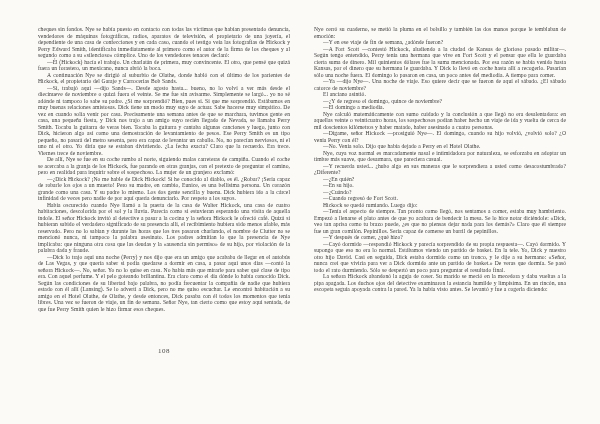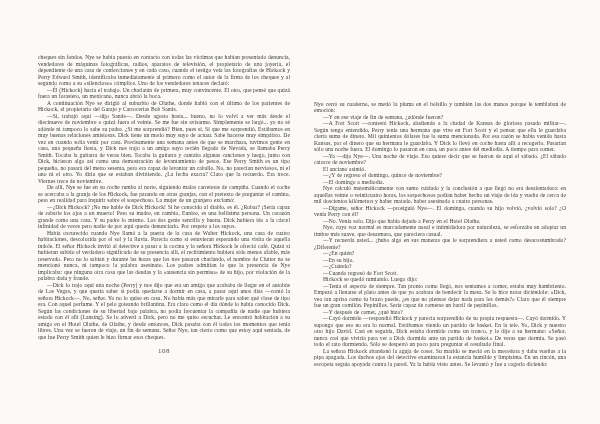--- a/index.html
+++ b/index.html
@@ -10,21 +10,20 @@
     background: #fbfaf7;
     font-family: "Liberation Serif", "DejaVu Serif", serif;
     overflow: hidden;
   }
   .spread {
     display: flex;
     width: 600px;
     height: 367px;
     padding: 26px 34px 0 38px;
     gap: 24px;
-    align-items: flex-end;
   }
   .page {
     flex: 1;
     display: flex;
     flex-direction: column;
     min-width: 0;
   }
   .page-text {
     flex: 1;
     overflow: hidden;

